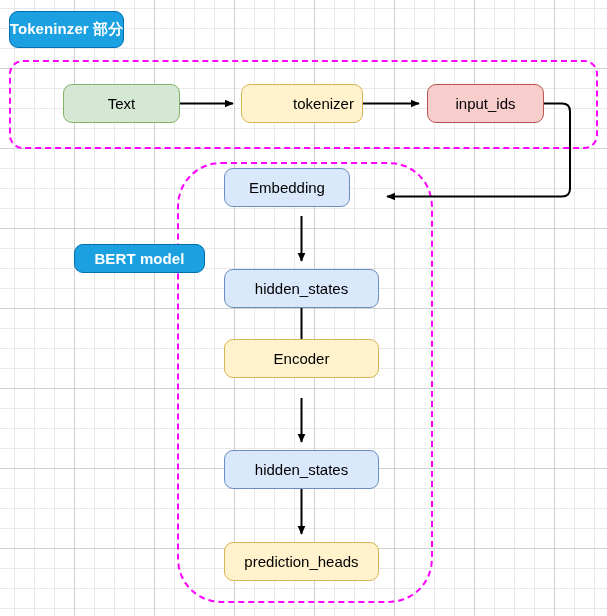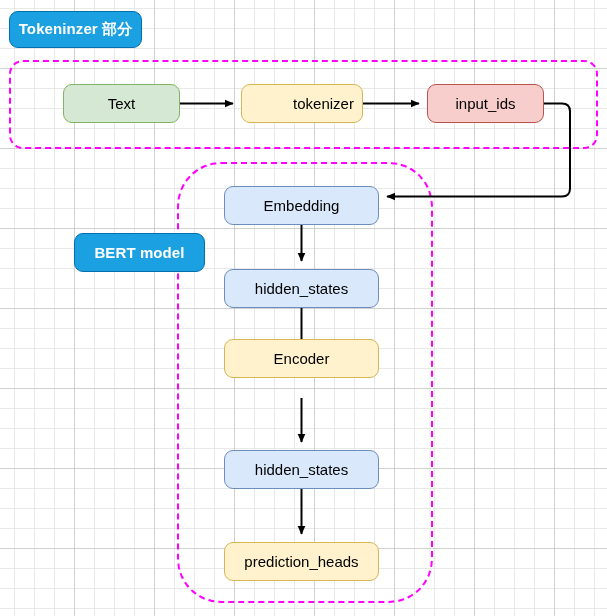--- a/index.html
+++ b/index.html
@@ -58,28 +58,28 @@
     color: #ffffff;
     font-size: 15px;
     font-weight: bold;
     letter-spacing: 0.1px;
     white-space: nowrap;
     box-sizing: border-box;
   }
   #badge-tokenizer {
     left: 9px;
     top: 11px;
-    width: 133px;
+    width: 115px;
     height: 37px;
   }
   #badge-bert {
     left: 74px;
-    top: 233px;
+    top: 244px;
     width: 131px;
-    height: 39px;
+    height: 29px;
   }
 
   
   .node {
     position: absolute;
     display: flex;
     align-items: center;
     justify-content: center;
     box-sizing: border-box;
     border-width: 1.5px;
@@ -90,21 +90,21 @@
     white-space: nowrap;
   }
   .n-green  { background: #d5e8d4; border-color: #82b366; text-align: right; }
   .n-yellow { background: #fff2cc; border-color: #d6b656; }
   .n-red    { background: #f8cecc; border-color: #b85450; }
   .n-blue   { background: #dae8fc; border-color: #6c8ebf; }
 
   #node-text          { left: 63px;  top: 84px;  width: 117px; height: 39px; }
   #node-tokenizer     { left: 241px; top: 84px;  width: 122px; height: 39px; padding-left: 43px; }
   #node-inputids      { left: 427px; top: 84px;  width: 117px; height: 39px; text-align: right; }
-  #node-embedding     { left: 224px; top: 186px; width: 155px; height: 39px; }
+  #node-embedding     { left: 224px; top: 168px; width: 126px; height: 39px; }
   #node-hidden1       { left: 224px; top: 269px; width: 155px; height: 39px; }
   #node-encoder       { left: 224px; top: 339px; width: 155px; height: 39px; }
   #node-hidden2       { left: 224px; top: 450px; width: 155px; height: 39px; }
   #node-predheads     { left: 224px; top: 542px; width: 155px; height: 39px; }
 
   
   #arrows {
     position: absolute;
     left: 0;
     top: 0;

